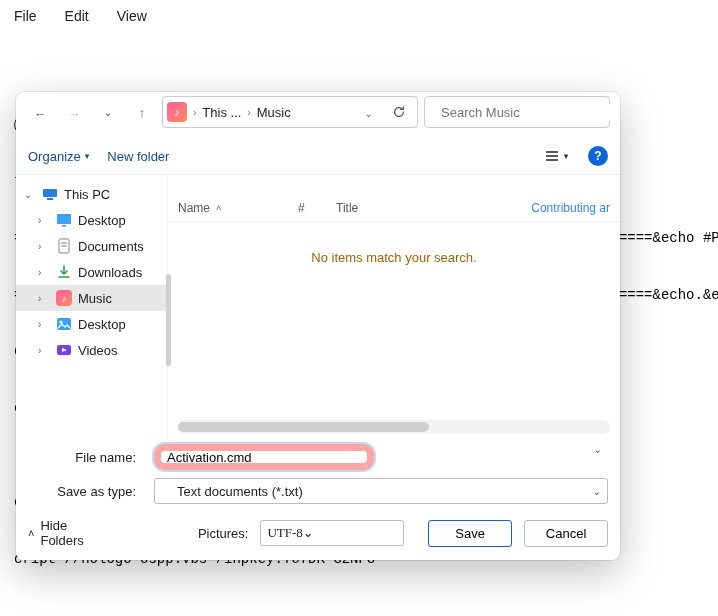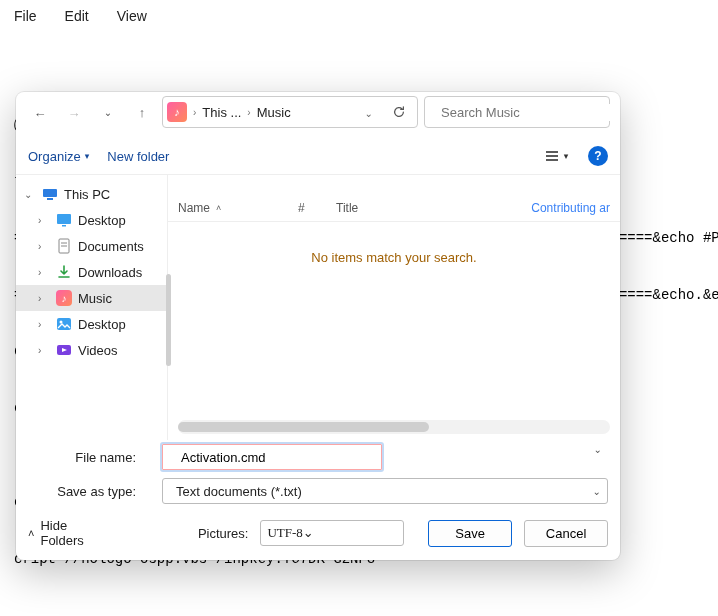--- a/index.html
+++ b/index.html
@@ -190,39 +190,39 @@
     background:#cfcfcf;border-radius:6px;
   }
   .splitter {
     position:absolute; left:150px; top:182px; width:5px; height:92px;
     background:#cfcfcf; border-radius:3px;
   }
   .formrow {
     display:flex;
     align-items:center;
     padding: 4px 12px;
-    gap: 26px;
+    gap: 18px;
   }
   .formlabel { width:108px; text-align:right; font-size:13px; }
   .filename-input {
     flex:1;
     height:26px;
-    border:1px solid #fca5a5;
+    border:7px solid #fca5a5;
     outline: 2px solid rgba(10,102,214,0.25);
-    border-radius:1px;
-    padding: 0 24px 0 18px;
+    border-radius:11px;
+    padding: 0 24px 0 6px;
     font-size:13px;
     background:#fff;
   }
   .combo {
     flex:1;
     height:26px;
     border:1px solid #bbb;
     border-radius:3px;
-    padding: 0 13px;
+    padding: 0 22px;
     font-size:13px;
     display:flex;align-items:center;
     position:relative;
     background:#fff;
   }
   .combo .drop, .fname-wrap .drop {
     position:absolute; right:6px; color:#555; font-size:10px;
   }
   .fname-wrap { flex:1; position:relative; }
   .footer {

